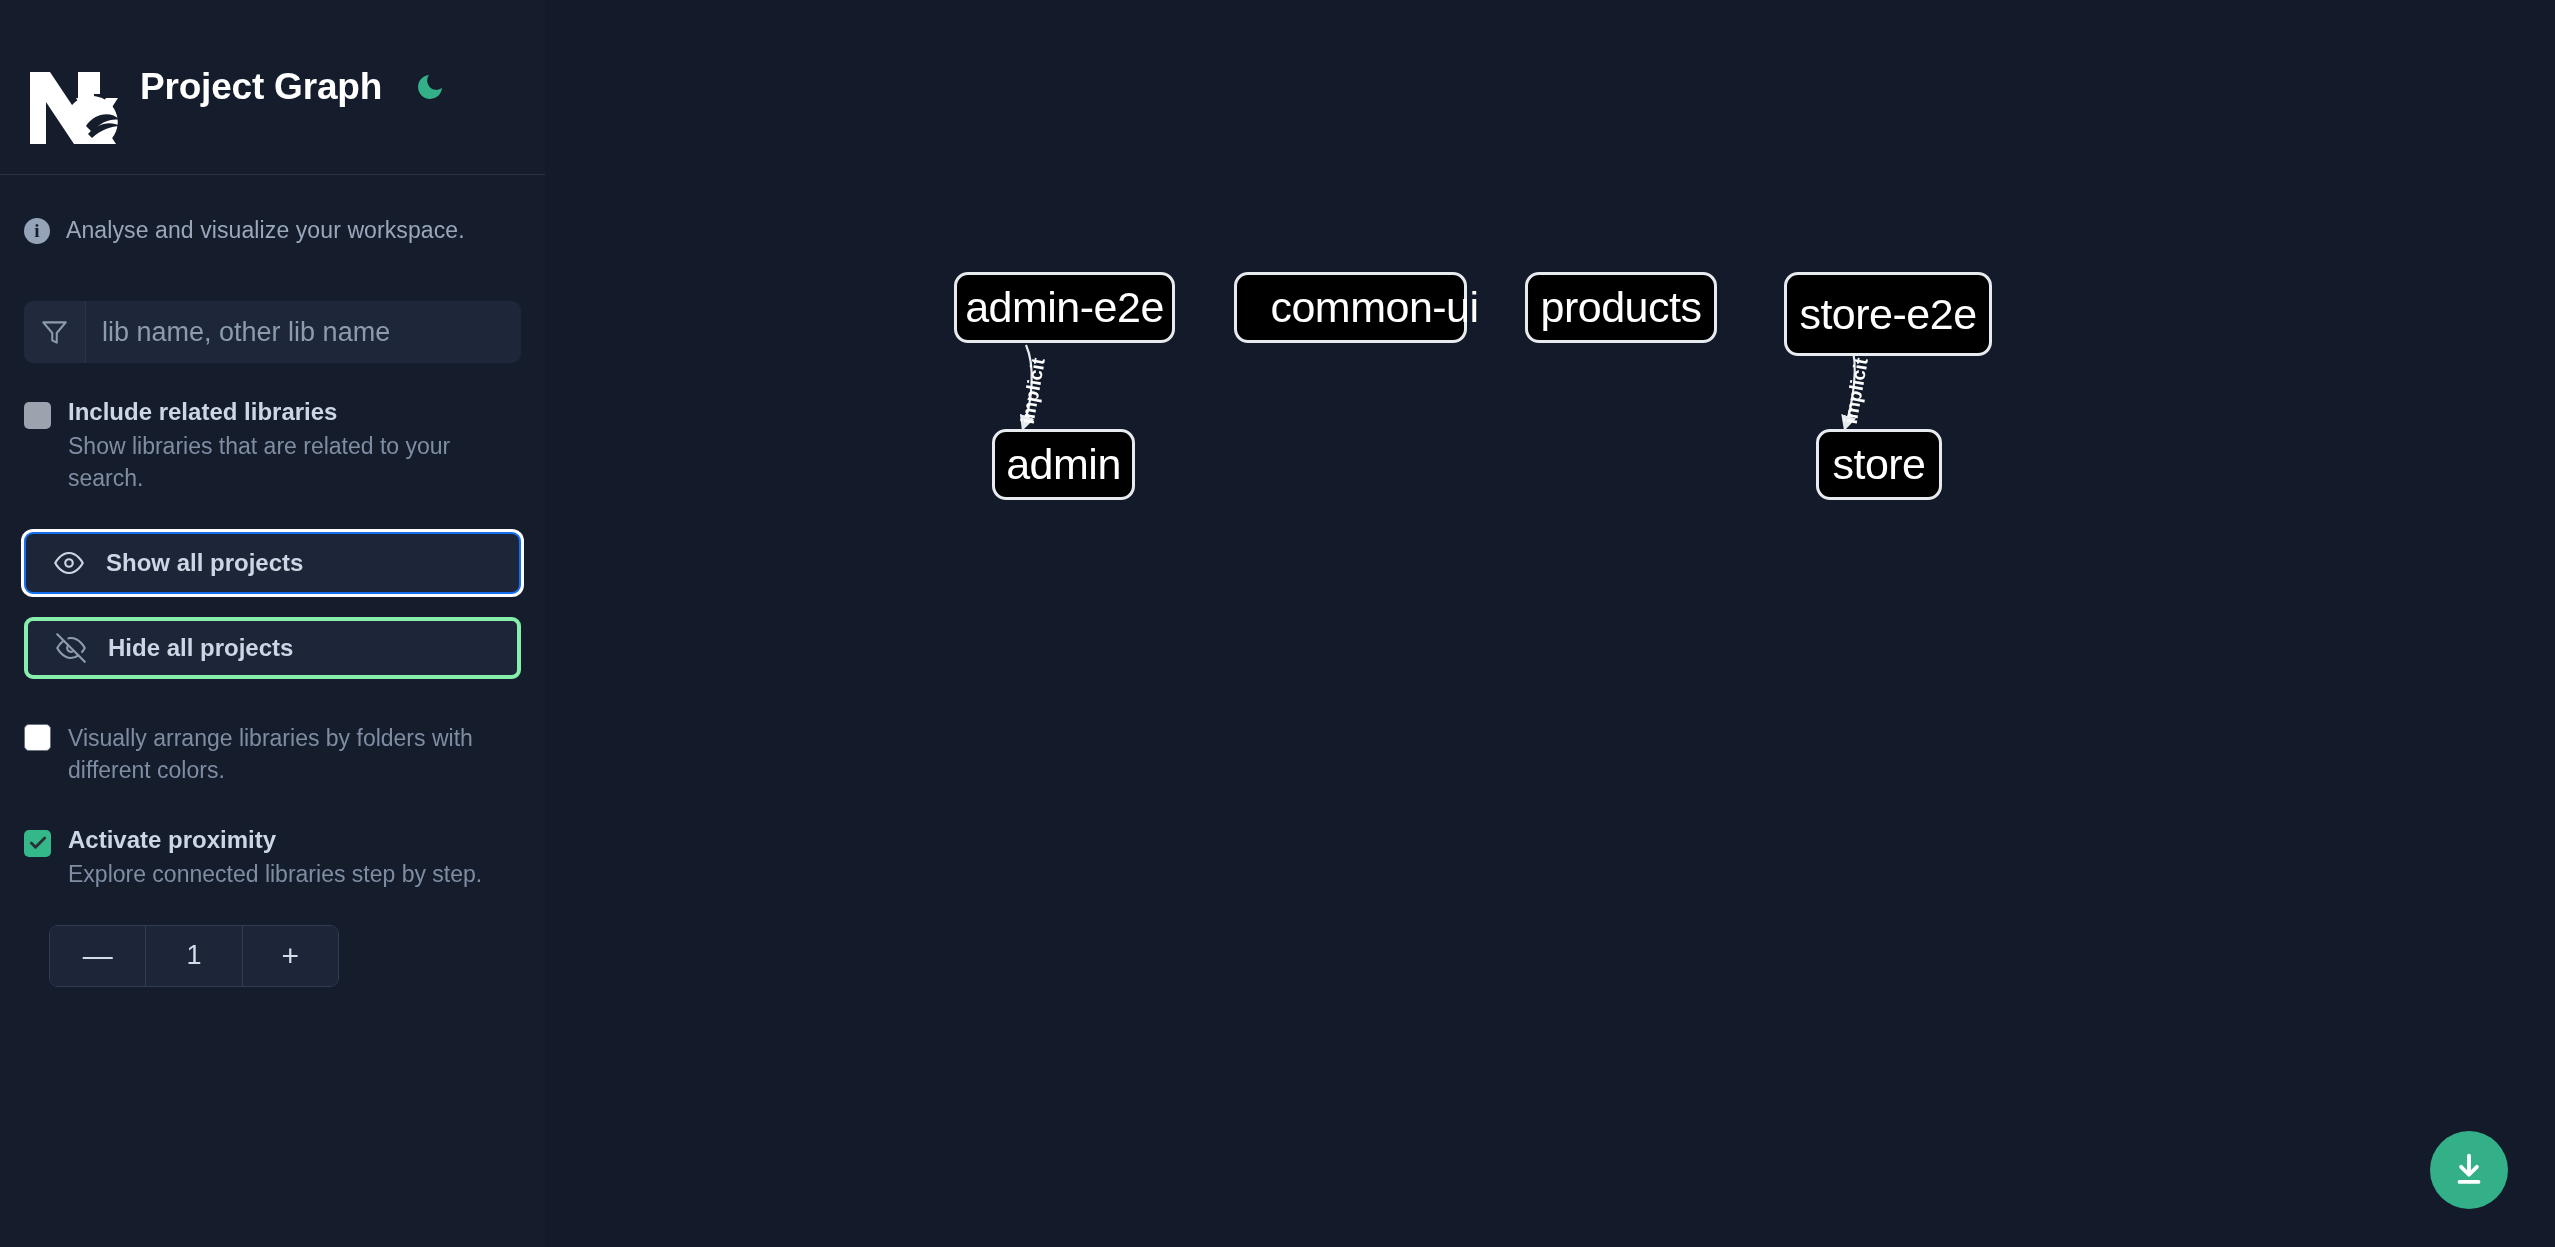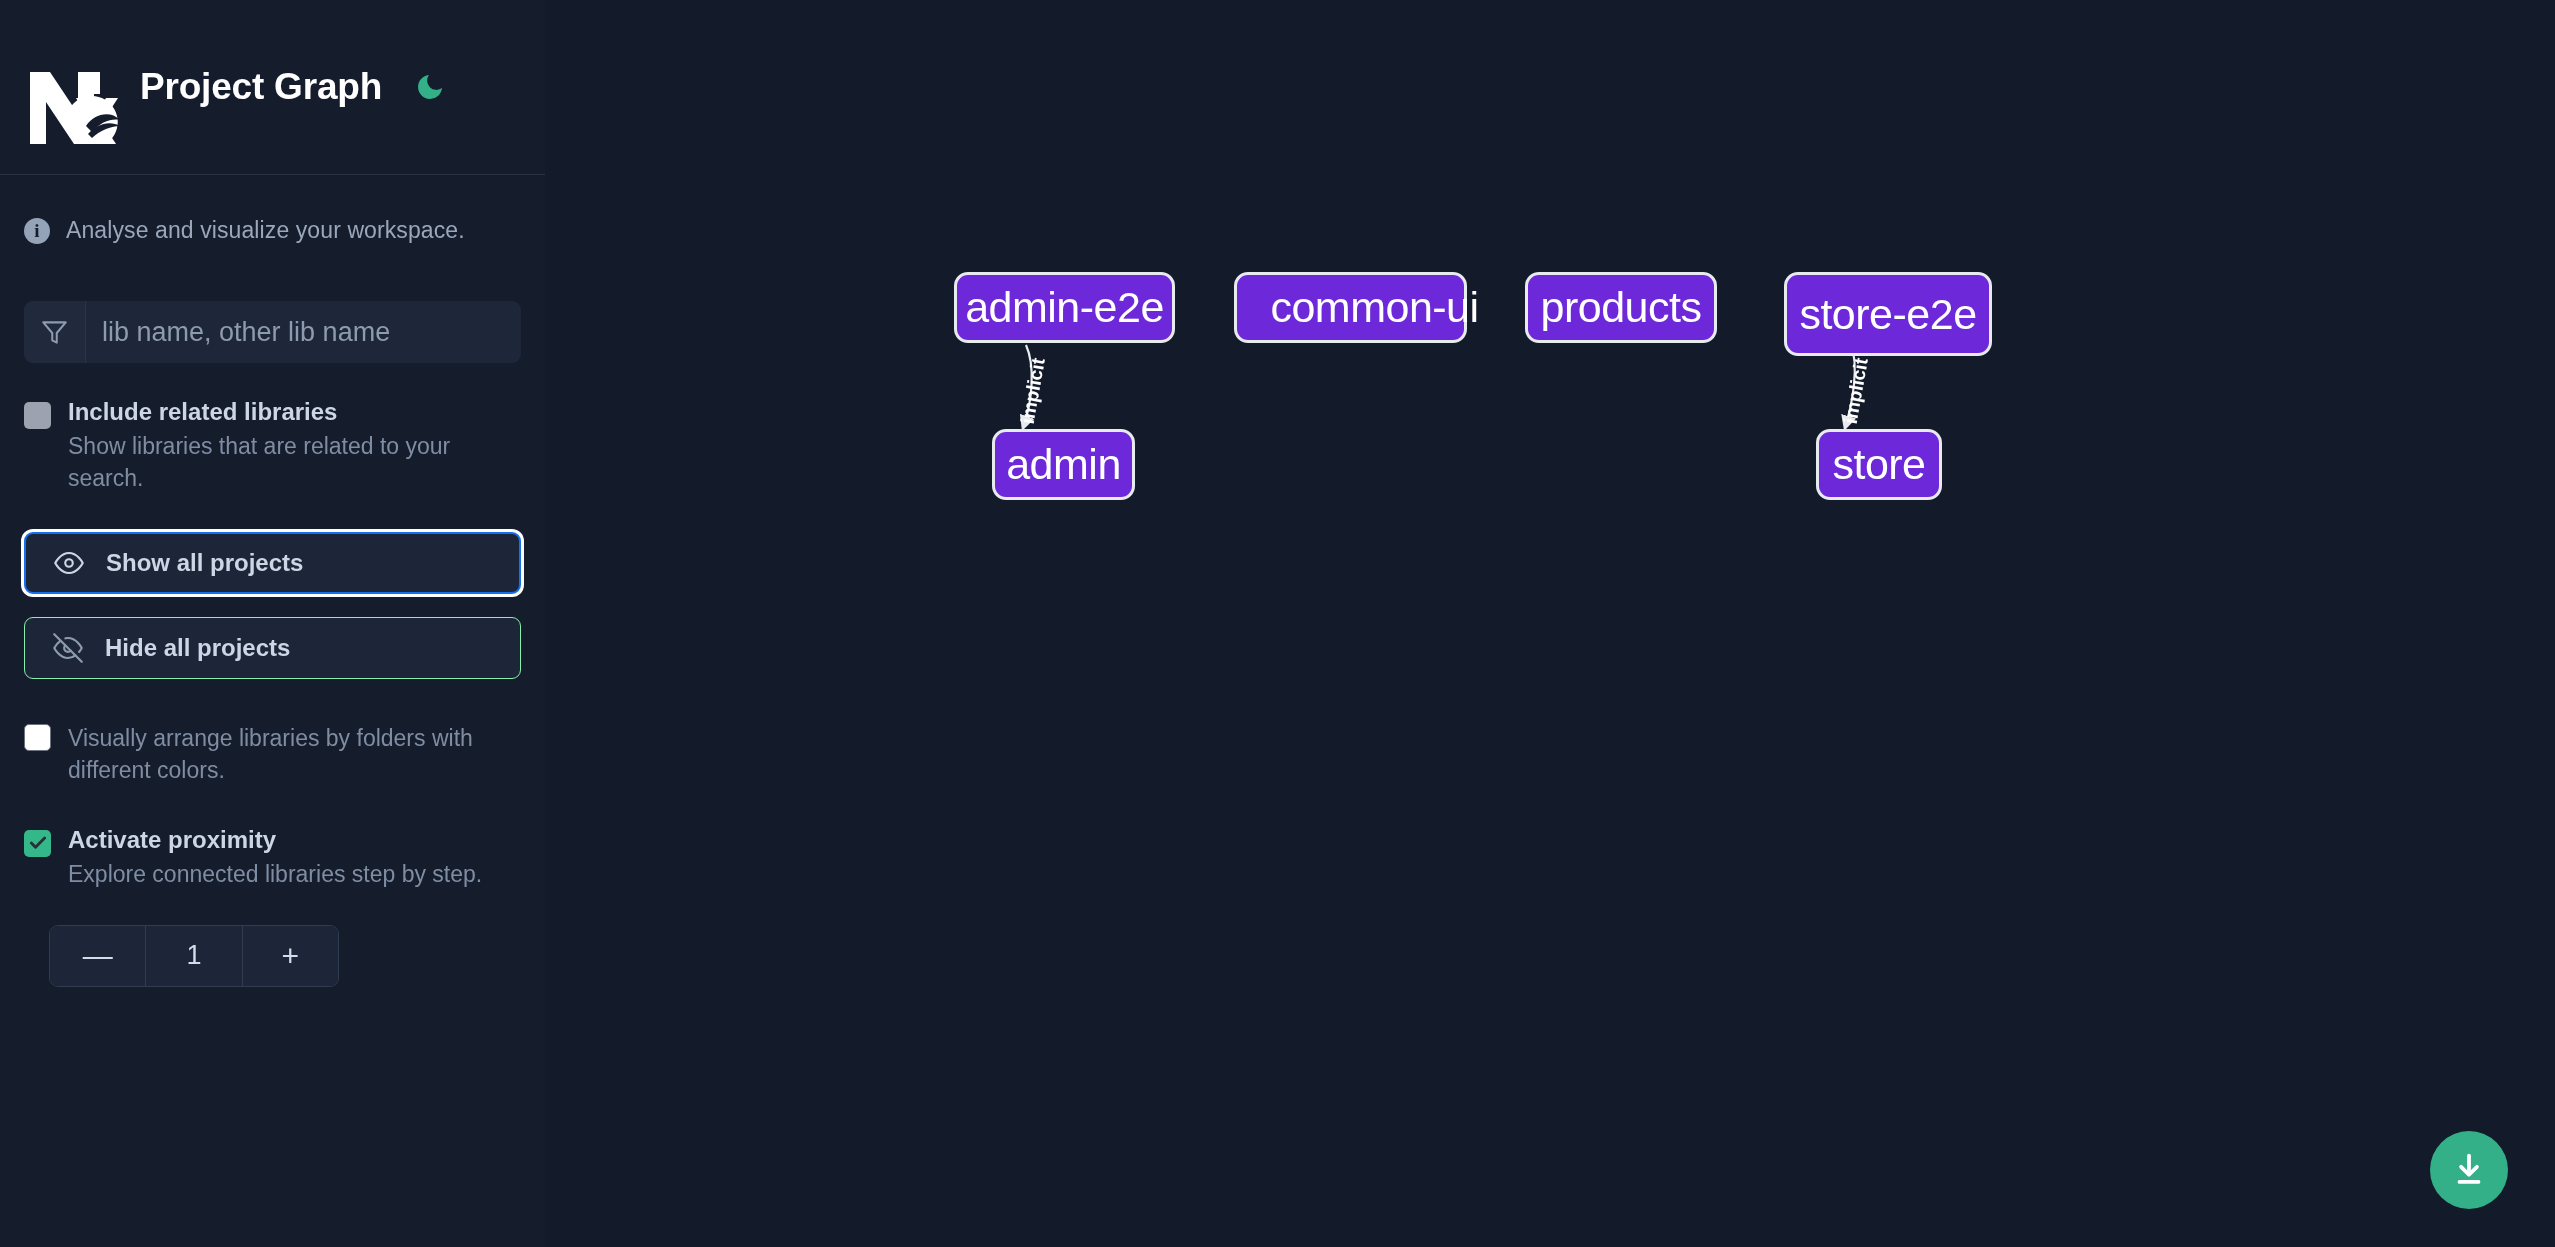--- a/index.html
+++ b/index.html
@@ -166,21 +166,21 @@
     max-width: 455px;
   }
 
   
   .btn {
     height: 62px;
     width: 100%;
     margin-top: 36px;
     border-radius: 9px;
     background: #1d2638;
-    border: 1px solid #86efac;
+    border: 4px solid #86efac;
     display: flex;
     align-items: center;
     padding-left: 28px;
     gap: 22px;
     cursor: pointer;
     color: #ccd6e4;
     font-size: 24px;
     font-weight: 700;
   }
   .btn.focused {
@@ -219,21 +219,21 @@
   #canvas {
     position: relative;
     flex: 1;
     height: 1247px;
     background: #131a2a;
     overflow: hidden;
   }
 
   .node {
     position: absolute;
-    background: #6d28d9;
+    background: #000000;
     border: 3px solid #e7eaee;
     border-radius: 14px;
     display: flex;
     align-items: center;
     justify-content: center;
     color: #ffffff;
     font-size: 43px;
     letter-spacing: -0.5px;
     cursor: pointer;
     white-space: nowrap;

